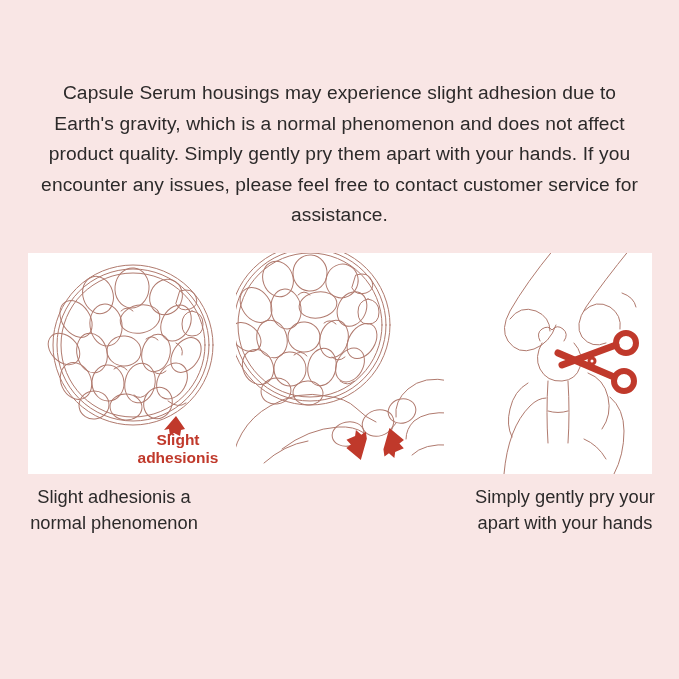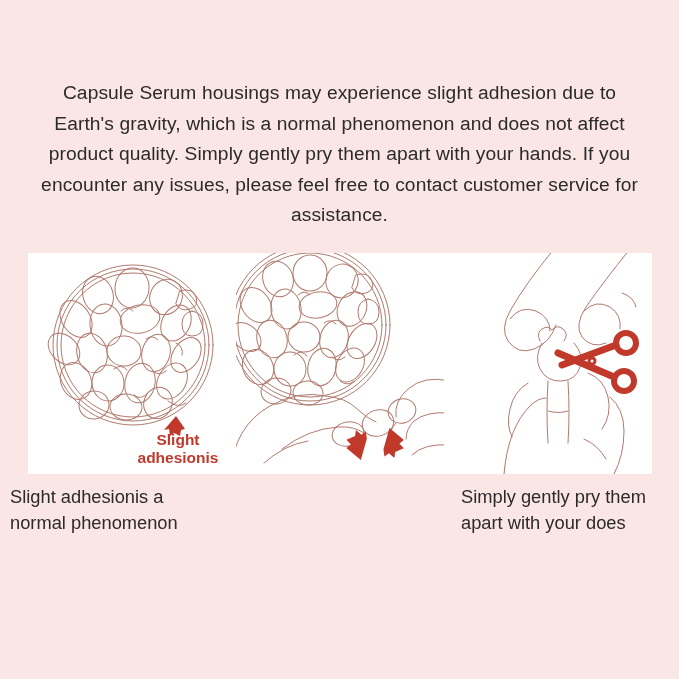--- a/index.html
+++ b/index.html
@@ -63,20 +63,21 @@
   .captions {
     position: absolute;
     left: 10px;
     top: 484px;
     width: 659px;
     display: flex;
     justify-content: space-between;
   }
   .caption {
     width: 208px;
+    text-align: center;
     font-size: 18.3px;
     line-height: 25.5px;
     color: #2c2a2a;
     font-weight: 400;
   }
 </style>
 </head>
 <body>
 
 <div id="page">
@@ -236,16 +237,16 @@
           <circle cx="180" cy="128" r="10" stroke-width="6"></circle>
           <circle cx="148" cy="108" r="3" stroke-width="3"></circle>
         </g>
       </svg>
     </div>
 
   </div>
 
   <div class="captions">
     <div class="caption">Slight adhesionis a normal phenomenon</div>
-    <div class="caption">Simply gently pry them apart with your does</div>
+    <div class="caption">Simply gently pry your apart with your hands</div>
   </div>
 
 </div>
 
 </body></html>

